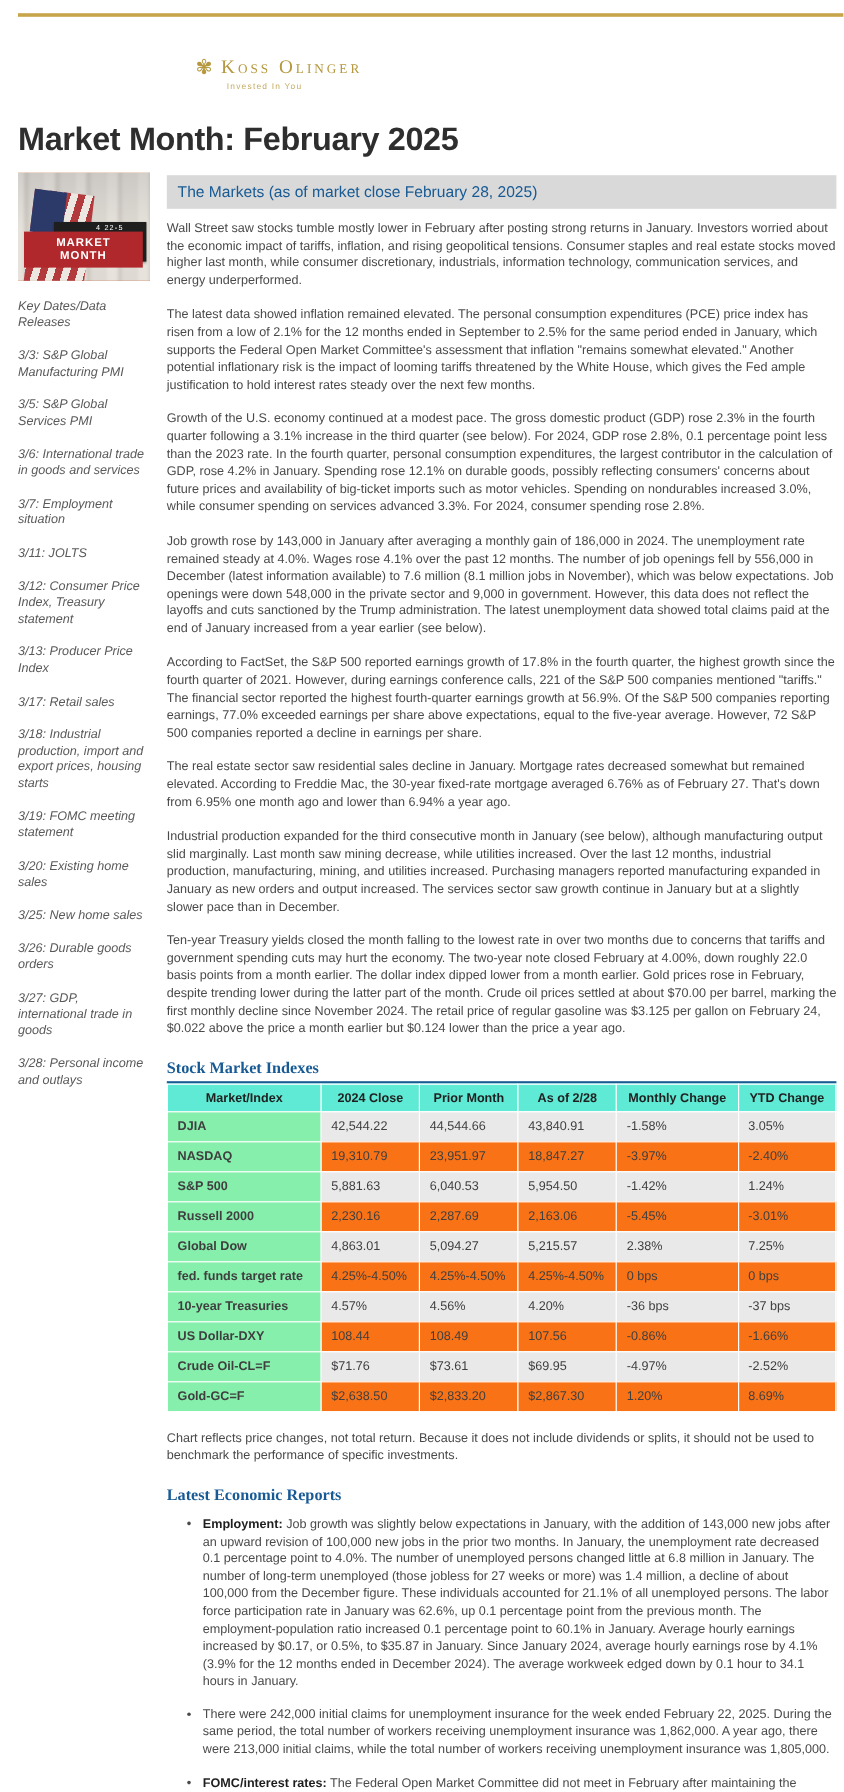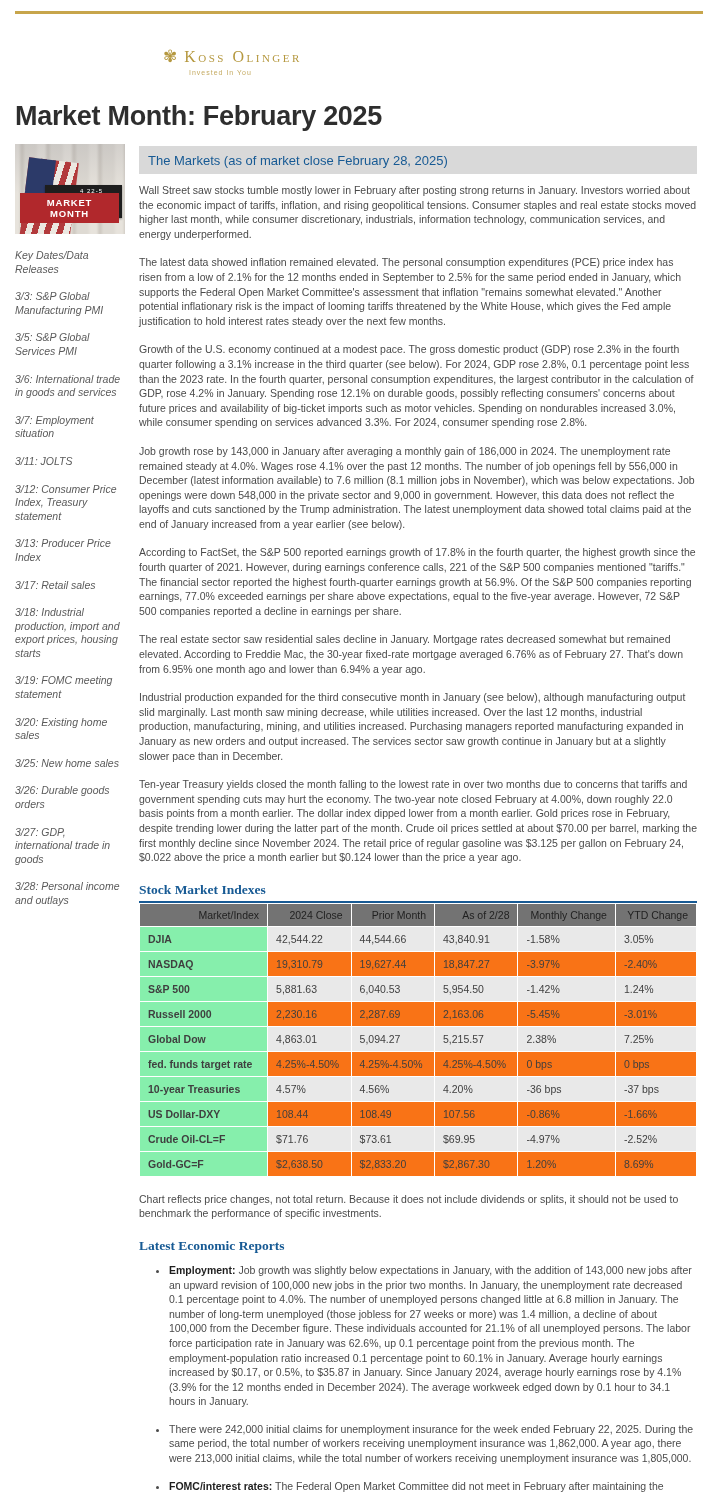--- a/index.html
+++ b/index.html
@@ -38,21 +38,21 @@
   
   .side-item{font-style:italic;font-size:10.5px;line-height:13.6px;color:#5a5a5a;margin:0 0 14px;}
   
   .section-bar{background:#d9d9d9;padding:5px 9px;margin:2px 0 9px;}
   .section-bar span{color:#175a94;font-weight:normal;font-size:13px;}
   .para{font-size:10.5px;line-height:14.6px;margin:0 0 14px;color:#4a4a4a;}
   .blue-heading{color:#175a94;font-size:13.5px;font-weight:bold;margin:17px 0 0;font-family:Liberation Serif, serif;}
   .blue-heading.ruled{border-bottom:2px solid #175a94;padding-bottom:3px;margin-bottom:0;}
   
   table.idx{width:100%;border-collapse:collapse;font-size:10.5px;margin-top:0;border:1px solid #c2c2c2;}
-  table.idx th{background:#737373;color:#1f1f1f;font-weight:normal;text-align:right;padding:5px 8px;border:1px solid #fff;}
+  table.idx th{background:#5eead4;color:#1f1f1f;font-weight:bold;text-align:center;padding:5px 8px;border:1px solid #fff;}
   table.idx td{padding:6px 8px;border:1px solid #fff;color:#3f3f3f;}
   td.rowhead{background:#86efac;color:#2a2a2a;font-weight:bold;width:23%;margin-left:16px;}
   tr.shade td.val{background:#e9e9e9;}
   tr.plain td.val{background:#f97316;}
   .note{font-size:10.5px;line-height:14.6px;color:#4a4a4a;margin:15px 0 0;}
   
   ul.reports{margin:9px 0 0;padding:0 0 0 30px;}
   ul.reports li{font-size:10.5px;line-height:14.6px;color:#4a4a4a;margin:0 0 13px;}
   ul.reports li b{color:#1e1e1e;}
   ul.reports li b:empty{display:none;}
@@ -140,21 +140,21 @@
           <td class="rowhead">DJIA</td>
           <td class="val">42,544.22</td>
           <td class="val">44,544.66</td>
           <td class="val">43,840.91</td>
           <td class="val">-1.58%</td>
           <td class="val">3.05%</td>
         </tr>
         <tr class="plain">
           <td class="rowhead">NASDAQ</td>
           <td class="val">19,310.79</td>
-          <td class="val">19,627.44</td>
+          <td class="val">23,951.97</td>
           <td class="val">18,847.27</td>
           <td class="val">-3.97%</td>
           <td class="val">-2.40%</td>
         </tr>
         <tr class="shade">
           <td class="rowhead">S&amp;P 500</td>
           <td class="val">5,881.63</td>
           <td class="val">6,040.53</td>
           <td class="val">5,954.50</td>
           <td class="val">-1.42%</td>

